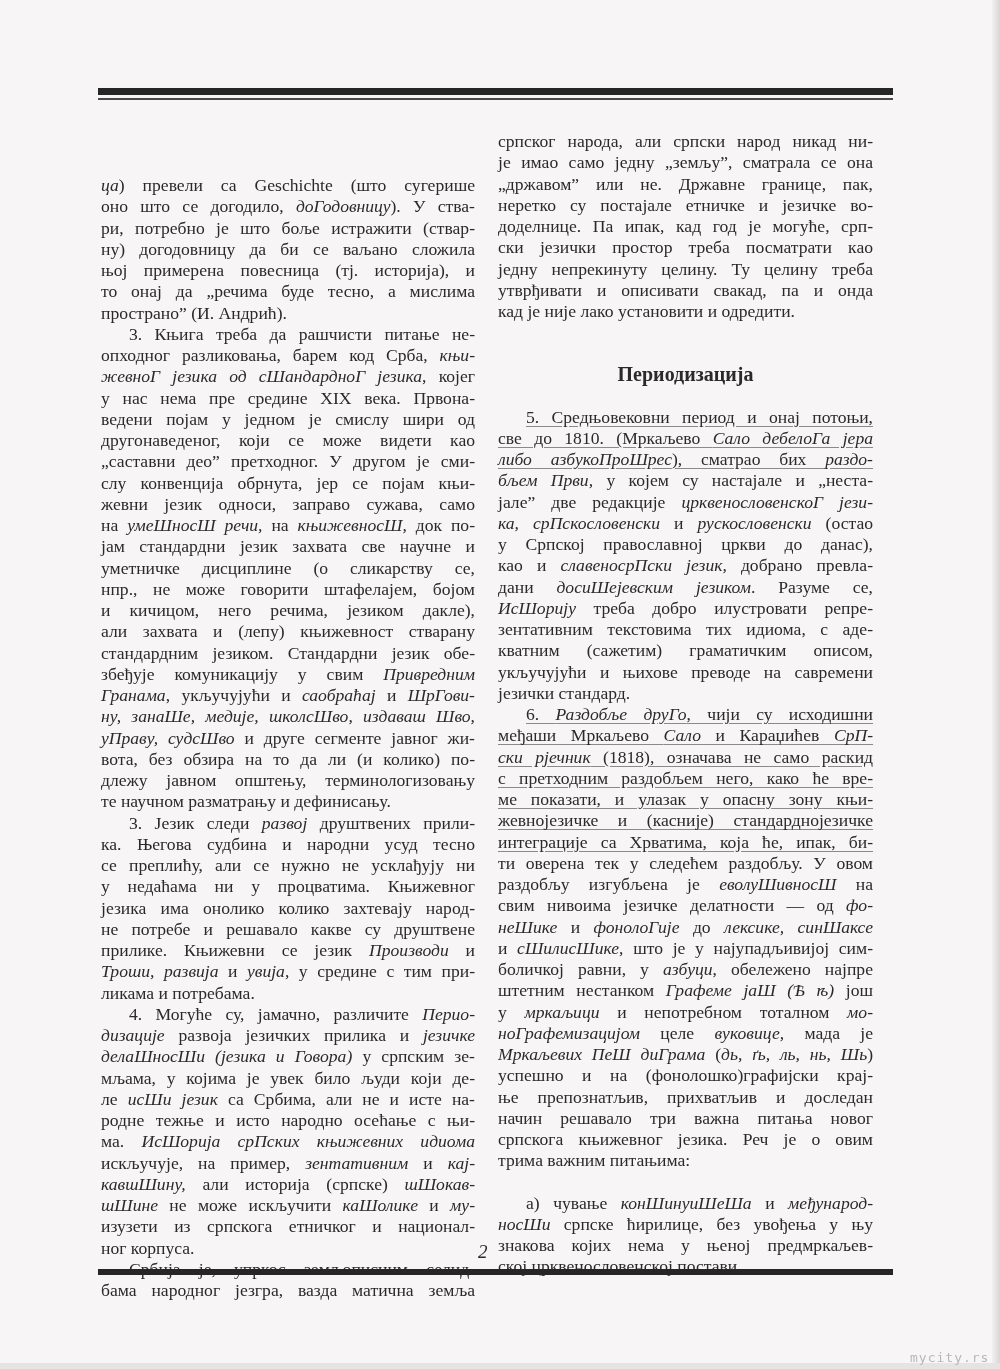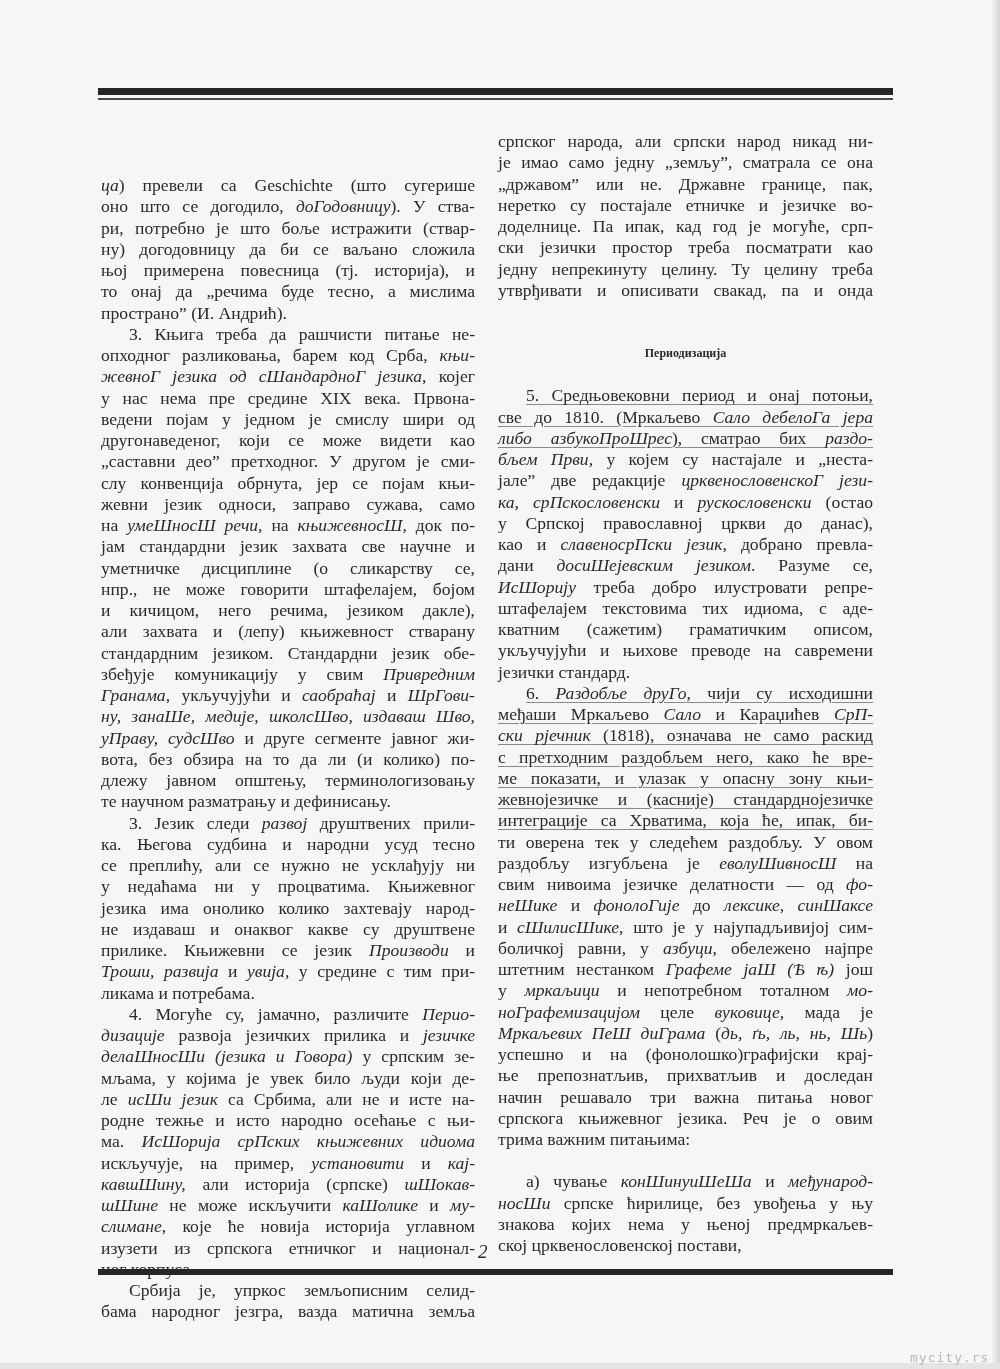--- a/index.html
+++ b/index.html
@@ -11,21 +11,21 @@
   .rule-top-thin{position:absolute;left:98px;top:98px;width:795px;height:2px;background:#4a4a4a;}
   .rule-bottom{position:absolute;left:98px;top:1269px;width:795px;height:6px;background:#262626;}
   .col{position:absolute;top:131px;font-size:17.6px;line-height:21.25px;}
   .col-left{left:101px;width:374px;margin-top:44px;}
   .col-right{left:498px;width:375px;}
   .line{display:block;white-space:nowrap;text-align:justify;text-align-last:justify;height:21.25px;}
   .line.last{text-align-last:left;}
   .line.indent{padding-left:28px;}
   .line.gap{margin-top:21px;}
   .it{font-style:italic;}
-  .heading{display:block;text-align:center;font-weight:bold;font-size:12px;height:21.25px;margin-top:42px;margin-bottom:21px;}
+  .heading{display:block;text-align:center;font-weight:bold;font-size:20px;height:21.25px;margin-top:42px;margin-bottom:21px;}
   .page-number{position:absolute;left:478px;top:1241px;font-style:italic;font-size:19px;}
   .watermark{position:absolute;left:910px;top:1350px;font-family:"DejaVu Sans Mono",monospace;font-size:13px;color:#b8b8b8;letter-spacing:1px;}
   .ul{text-decoration:underline;text-decoration-color:#8a8a8a;text-underline-offset:3px;}
 </style>
 </head>
 <body>
 
 <div class="page-edge"></div>
 <div class="bottom-edge"></div>
 
@@ -61,65 +61,65 @@
     <span class="line"><span class="it">ну, занаШе, медије, школсШво, издаваш Шво,</span></span>
     <span class="line"><span class="it">уПраву, судсШво</span><span> и друге сегменте јавног жи-</span></span>
     <span class="line"><span>вота, без обзира на то да ли (и колико) по-</span></span>
     <span class="line"><span>длежу јавном општењу, терминологизовању</span></span>
     <span class="line last"><span>те научном разматрању и дефинисању.</span></span>
     <span class="line indent"><span>3. Језик следи </span><span class="it">развој</span><span> друштвених прили-</span></span>
     <span class="line"><span>ка. Његова судбина и народни усуд тесно</span></span>
     <span class="line"><span>се преплићу, али се нужно не усклађују ни</span></span>
     <span class="line"><span>у недаћама ни у процватима. Књижевног</span></span>
     <span class="line"><span>језика има онолико колико захтевају народ-</span></span>
-    <span class="line"><span>не издаваш и онаквог какве су друштвене</span></span>
+    <span class="line"><span>не потребе и решавало какве су друштвене</span></span>
     <span class="line"><span>прилике. Књижевни се језик </span><span class="it">Производи</span><span> и</span></span>
     <span class="line"><span class="it">Троши, развија</span><span> и </span><span class="it">увија</span><span>, у средине с тим при-</span></span>
     <span class="line last"><span>ликама и потребама.</span></span>
     <span class="line indent"><span>4. Могуће су, јамачно, различите </span><span class="it">Перио-</span></span>
     <span class="line"><span class="it">дизације</span><span> развоја језичких прилика и </span><span class="it">језичке</span></span>
     <span class="line"><span class="it">делаШносШи (језика и Говора)</span><span> у српским зе-</span></span>
     <span class="line"><span>мљама, у којима је увек било људи који де-</span></span>
     <span class="line"><span>ле </span><span class="it">исШи језик</span><span> са Србима, али не и исте на-</span></span>
     <span class="line"><span>родне тежње и исто народно осећање с њи-</span></span>
     <span class="line"><span>ма. </span><span class="it">ИсШорија срПских књижевних идиома</span></span>
-    <span class="line"><span>искључује, на пример, </span><span class="it">установити</span><span> и </span><span class="it">кај-</span></span>
+    <span class="line"><span>искључује, на пример, </span><span class="it">зентативним</span><span> и </span><span class="it">кај-</span></span>
     <span class="line"><span class="it">кавшШину,</span><span> али историја (српске) </span><span class="it">шШокав-</span></span>
     <span class="line"><span class="it">шШине</span><span> не може искључити </span><span class="it">каШолике</span><span> и </span><span class="it">му-</span></span>
-    <span class="line"><span class="it">слимане</span><span>, које ће новија историја углавном</span></span>
     <span class="line"><span>изузети из српскога етничког и национал-</span></span>
     <span class="line last"><span>ног корпуса.</span></span>
     <span class="line indent"><span>Србија је, упркос земљописним селид-</span></span>
     <span class="line"><span>бама народног језгра, вазда матична земља</span></span>
   </div>
 
 <div class="col col-right">
   <div id="right-top">
       <span class="line"><span>српског народа, али српски народ никад ни-</span></span>
       <span class="line"><span>је имао само једну „земљу”, сматрала се она</span></span>
       <span class="line"><span>„државом” или не. Државне границе, пак,</span></span>
       <span class="line"><span>неретко су постајале етничке и језичке во-</span></span>
       <span class="line"><span>доделнице. Па ипак, кад год је могуће, срп-</span></span>
       <span class="line"><span>ски језички простор треба посматрати као</span></span>
       <span class="line"><span>једну непрекинуту целину. Ту целину треба</span></span>
       <span class="line"><span>утврђивати и описивати свакад, па и онда</span></span>
+      <span class="line last"><span>кад је није лако установити и одредити.</span></span>
     </div>
   <span class="heading">Периодизација</span>
   <div id="right-body">
       <span class="line indent"><span class="ul">5. Средњовековни период и онај потоњи,</span></span>
       <span class="line"><span class="ul">све до 1810. (Мркаљево </span><span class="it ul">Сало дебелоГа јера</span></span>
       <span class="line"><span class="it ul">либо азбукоПроШрес</span><span class="ul">), сматрао бих </span><span class="it ul">раздо-</span></span>
       <span class="line"><span class="it">бљем Први,</span><span> у којем су настајале и „неста-</span></span>
       <span class="line"><span>јале” две редакције </span><span class="it">црквенословенскоГ јези-</span></span>
       <span class="line"><span class="it">ка, срПскословенски</span><span> и </span><span class="it">рускословенски</span><span> (остао</span></span>
       <span class="line"><span>у Српској православној цркви до данас),</span></span>
       <span class="line"><span>као и </span><span class="it">славеносрПски језик,</span><span> добрано превла-</span></span>
       <span class="line"><span>дани </span><span class="it">досиШејевским језиком</span><span>. Разуме се,</span></span>
       <span class="line"><span class="it">ИсШорију</span><span> треба добро илустровати репре-</span></span>
-      <span class="line"><span>штафелајем текстовима тих идиома, с аде-</span></span>
+      <span class="line"><span>зентативним текстовима тих идиома, с аде-</span></span>
       <span class="line"><span>кватним (сажетим) граматичким описом,</span></span>
       <span class="line"><span>укључујући и њихове преводе на савремени</span></span>
       <span class="line last"><span>језички стандард.</span></span>
       <span class="line indent"><span class="ul">6. </span><span class="it ul">Раздобље друГо</span><span class="ul">, чији су исходишни</span></span>
       <span class="line"><span class="ul">међаши Мркаљево </span><span class="it ul">Сало</span><span class="ul"> и Караџићев </span><span class="it ul">СрП-</span></span>
       <span class="line"><span class="it ul">ски рјечник</span><span class="ul"> (1818), означава не само раскид</span></span>
       <span class="line"><span class="ul">с претходним раздобљем него, како ће вре-</span></span>
       <span class="line"><span class="ul">ме показати, и улазак у опасну зону књи-</span></span>
       <span class="line"><span class="ul">жевнојезичке и (касније) стандарднојезичке</span></span>
       <span class="line"><span class="ul">интеграције са Хрватима, која ће, ипак, би-</span></span>

